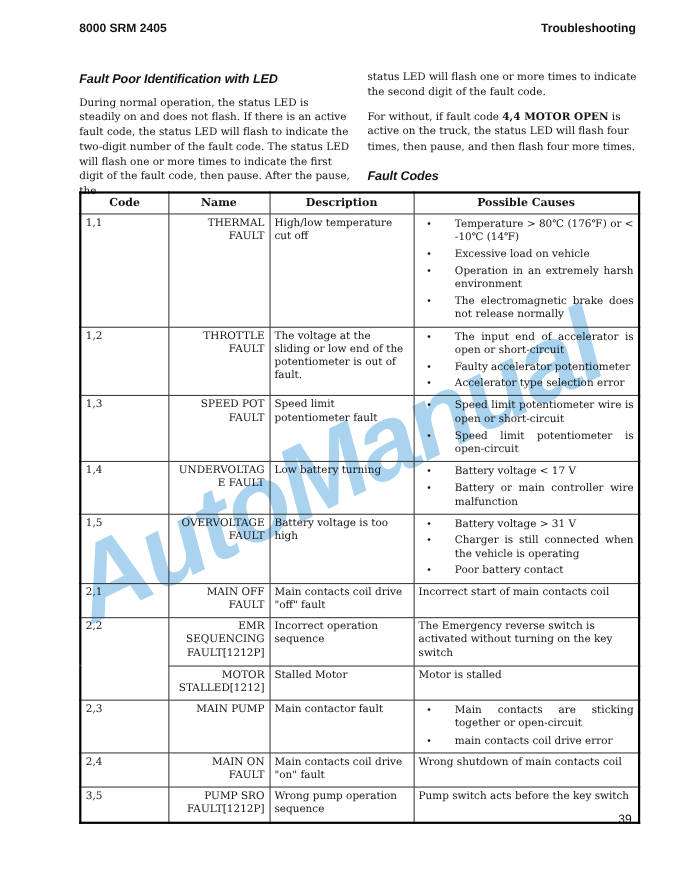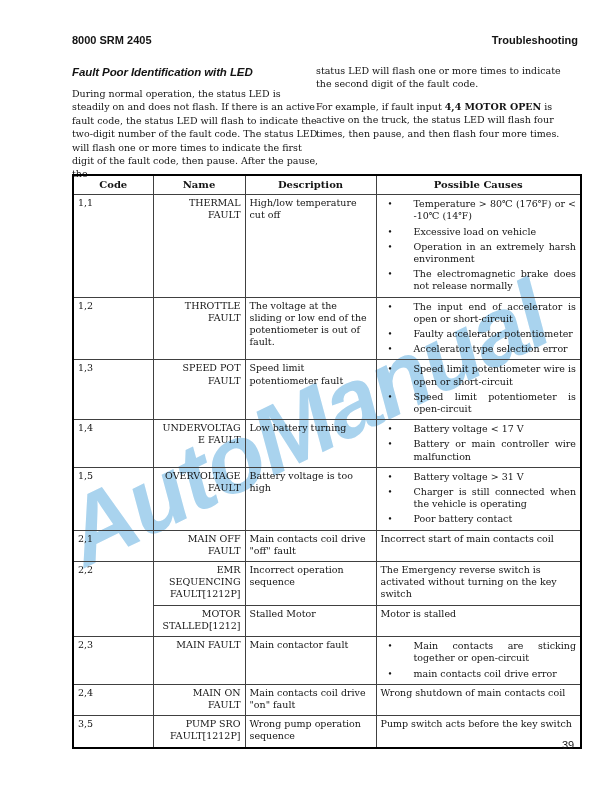--- a/index.html
+++ b/index.html
@@ -3,24 +3,24 @@
 <meta charset="utf-8">
 <style>
   html,body{margin:0;padding:0;background:#ffffff;}
   .page{position:relative;width:612px;height:792px;background:#fff;overflow:hidden;
         font-family:"DejaVu Serif",serif;color:#141414;}
   .watermark{position:absolute;left:306px;top:424px;z-index:0;white-space:nowrap;
         transform:translate(-50%,-50%) rotate(-26deg);
         font-family:"Liberation Sans",sans-serif;font-style:italic;font-weight:bold;
         font-size:95px;letter-spacing:-2px;}
   .layer{position:absolute;inset:0;z-index:1;}
-  .hdr{position:absolute;top:34px;left:72px;width:506px;display:flex;justify-content:space-between;
+  .hdr{position:absolute;top:20px;left:72px;width:506px;display:flex;justify-content:space-between;
         font-family:"Liberation Sans",sans-serif;font-weight:bold;font-size:11px;}
   .col-left{position:absolute;left:72px;top:66px;width:247px;}
-  .col-right{position:absolute;left:316px;top:64px;width:247px;}
+  .col-right{position:absolute;left:334px;top:64px;width:247px;}
   .sec-title{font-family:"Liberation Sans",sans-serif;font-style:italic;font-weight:bold;
         font-size:11.5px;letter-spacing:-0.1px;}
   .para{font-size:9.5px;line-height:13.4px;margin-top:9px;}
   .para.first{margin-top:0;}
   .sub-title{margin-top:15px;}
   .tablewrap{position:absolute;left:72px;top:174px;width:508px;}
   table{width:508px;border-collapse:collapse;font-size:9.5px;line-height:12.2px;
         border:2px solid #000;table-layout:fixed;}
   th,td{border:1px solid #404040;vertical-align:top;padding:2px 4px 4px 4px;}
   th{font-size:10px;text-align:center;padding:3px 2px;font-weight:bold;}
@@ -47,21 +47,22 @@
       <span>Troubleshooting</span>
     </div>
 
     <div class="col-left">
       <div class="sec-title">Fault Poor Identification with LED</div>
       <div class="para">During normal operation, the status LED is steadily on and does not flash. If there is an active fault code, the status LED will flash to indicate the two-digit number of the fault code. The status LED will flash one or more times to indicate the first digit of the fault code, then pause. After the pause, the</div>
     </div>
 
     <div class="col-right">
       <div class="para first">status LED will flash one or more times to indicate the second digit of the fault code.</div>
-      <div class="para"><span>For example, if fault input </span><span style="font-weight:bold">4,4 MOTOR OPEN</span><span> is active on the truck, the status LED will flash four times, then pause, and then flash four more times.</span></div>
+      <div class="para"><span>For without, if fault code </span><span style="font-weight:bold">4,4 MOTOR OPEN</span><span> is active on the truck, the status LED will flash four times, then pause, and then flash four more times.</span></div>
+      <div class="sec-title sub-title">Fault Codes</div>
     </div>
 
     <div class="tablewrap">
       <table>
         <colgroup>
             <col style="width: 80px;">
             <col style="width: 92px;">
             <col style="width: 131px;">
             <col style="width: 205px;">
           </colgroup>
@@ -192,21 +193,21 @@
             <tr>
               <td class="name-cell">MOTOR
 STALLED[1212]</td>
               <td class="desc-cell">Stalled Motor</td>
               <td class="causes-cell">
                 <div class="causes-plain">Motor is stalled</div>
               </td>
             </tr>
             <tr>
               <td class="code-cell">2,3</td>
-              <td class="name-cell">MAIN FAULT</td>
+              <td class="name-cell">MAIN PUMP</td>
               <td class="desc-cell">Main contactor fault</td>
               <td class="causes-cell">
                 <div class="cause-item">
                   <span class="bullet">•</span>
                   <span class="cause-text">Main contacts are sticking together or open-circuit</span>
                 </div>
                 <div class="cause-item">
                   <span class="bullet">•</span>
                   <span class="cause-text">main contacts coil drive error</span>
                 </div>

